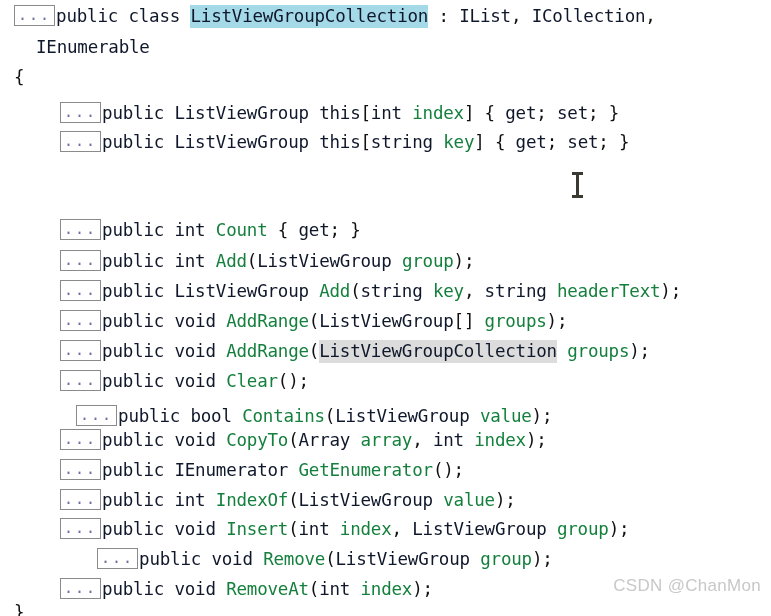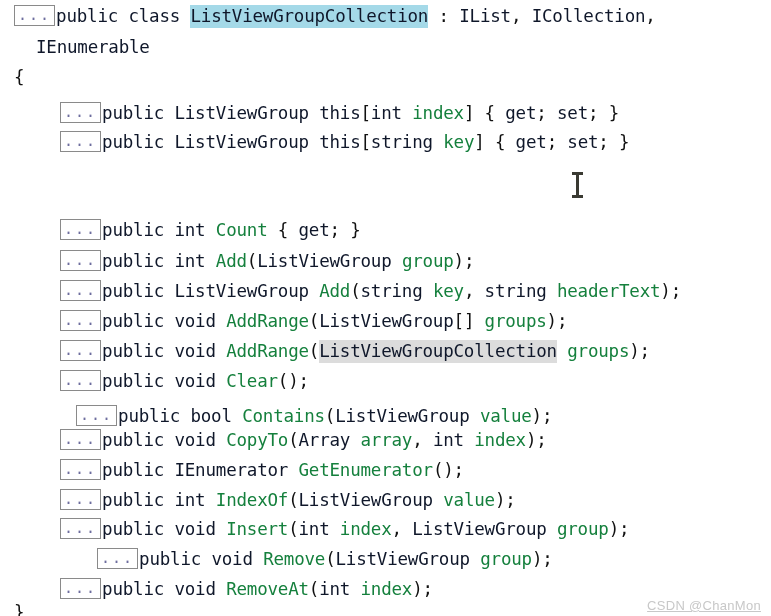--- a/index.html
+++ b/index.html
@@ -89,27 +89,26 @@
     height: 3px;
     background: #3a3a32;
   }
   #mouse-cursor .cap-top { top: 0; }
   #mouse-cursor .cap-bot { bottom: 0; }
 
   
   #watermark {
     position: absolute;
     right: 10px;
-    bottom: 3px;
+    bottom: 20px;
     color: #c8c8c8;
-    font-size: 13px;
+    font-size: 17px;
     font-family: "Liberation Sans", sans-serif;
     letter-spacing: 0.3px;
     white-space: nowrap;
-    text-decoration: underline;
   }
 </style>
 </head>
 <body>
 
 <div id="editor">
 
   <div class="code-line" style="top:2px; left:14px;"><span class="ellipsis-box">...</span><span class="kw">public</span><span class="punct"> </span><span class="kw">class</span><span class="punct"> </span><span class="type sel-primary">ListViewGroupCollection</span><span class="punct"> </span><span class="punct">:</span><span class="punct"> </span><span class="type">IList</span><span class="punct">,</span><span class="punct"> </span><span class="type">ICollection</span><span class="punct">,</span></div>
 
   <div class="code-line" style="top:33px; left:36px;"><span class="type">IEnumerable</span></div>

